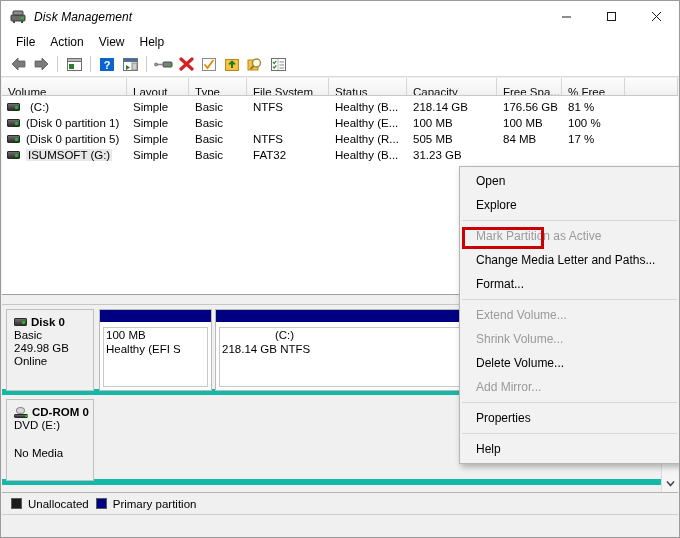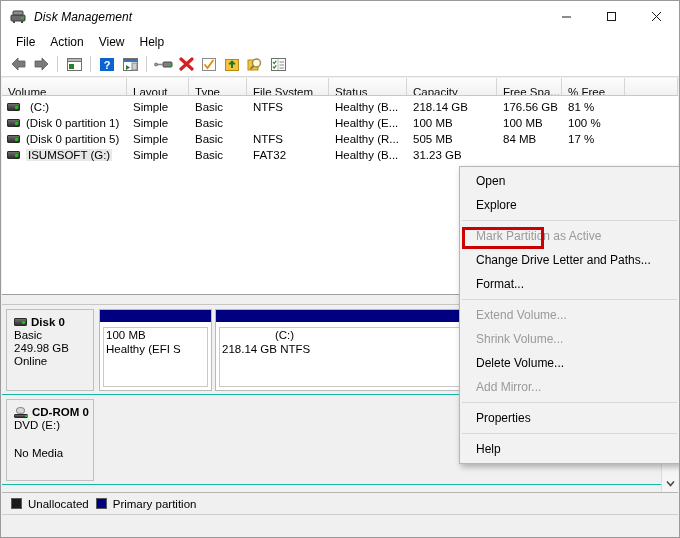--- a/index.html
+++ b/index.html
@@ -83,21 +83,21 @@
   .splitter {
     position: absolute; left: 1px; top: 294px; width: 676px; height: 9px;
     background: #f0f0f0;
   }
 
   
   .graphpane {
     position: absolute; left: 1px; top: 303px; width: 676px; height: 188px;
     background: #f0f0f0; border-top: 1px solid #c6c6c6; overflow: hidden;
   }
-  .diskrow { position: relative; height: 90px; border-bottom: 1px solid #14b8a6; }
+  .diskrow { position: relative; height: 90px; border-bottom: 6px solid #14b8a6; }
   .diskinfo {
     position: absolute; left: 4px; top: 4px; width: 88px; height: 82px;
     background: #f0f0f0; border: 1px solid #c0c0c0; padding: 6px 0 0 7px;
   }
   .diskinfo .dname { font-size: 11.5px; font-weight: bold; display: flex; align-items: center; }
   .diskinfo .dline { font-size: 11.5px; margin-top: 1px; }
   .dk-icon {
     width: 13px; height: 8px; margin-right: 4px; flex: none;
     background: linear-gradient(#6f6f6f,#303030); border: 1px solid #2a2a2a; border-radius: 1px;
     position: relative;
@@ -458,21 +458,21 @@
     </span>
   </div>
 
   <div class="statusbar"></div>
 
   <div class="ctxmenu">
     <div class="cmi">Open</div>
     <div class="cmi">Explore</div>
     <div class="cmsep"></div>
     <div class="cmi disabled">Mark Partition as Active</div>
-    <div class="cmi">Change Drive Letter and Paths...</div>
+    <div class="cmi">Change Media Letter and Paths...</div>
     <div class="cmi highlighted">Format...</div>
     <div class="cmsep"></div>
     <div class="cmi disabled">Extend Volume...</div>
     <div class="cmi disabled">Shrink Volume...</div>
     <div class="cmi">Delete Volume...</div>
     <div class="cmi disabled">Add Mirror...</div>
     <div class="cmsep"></div>
     <div class="cmi">Properties</div>
     <div class="cmsep"></div>
     <div class="cmi">Help</div>

